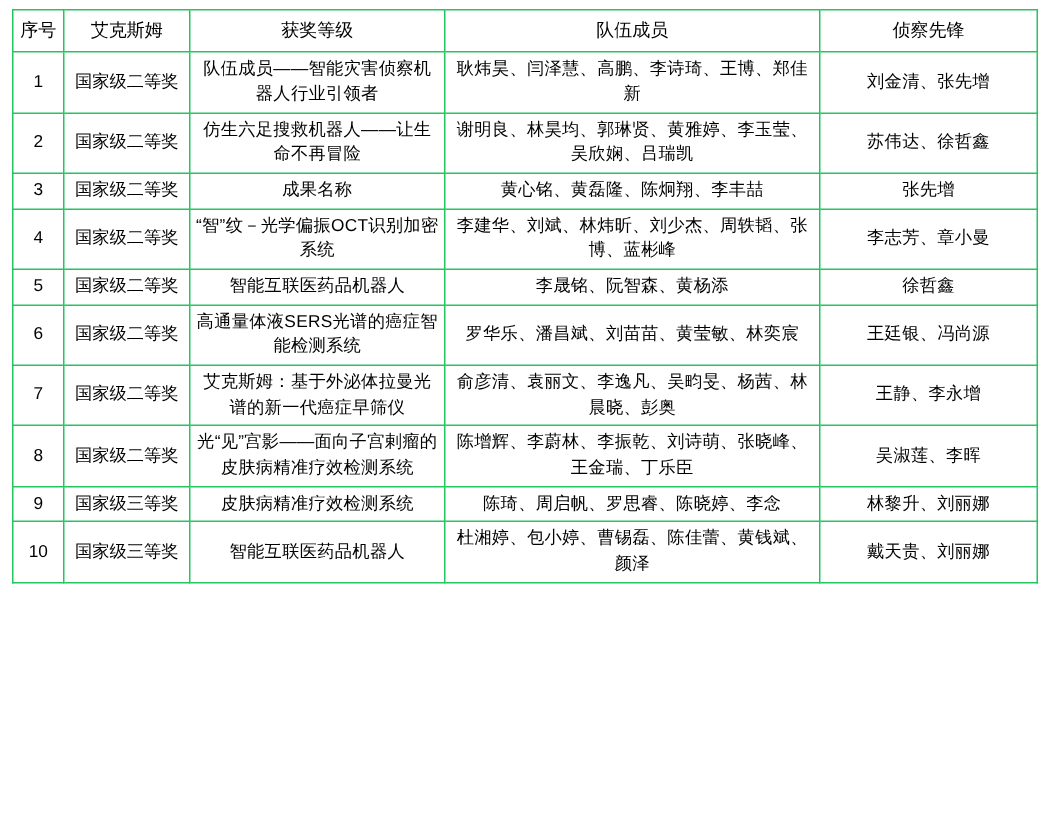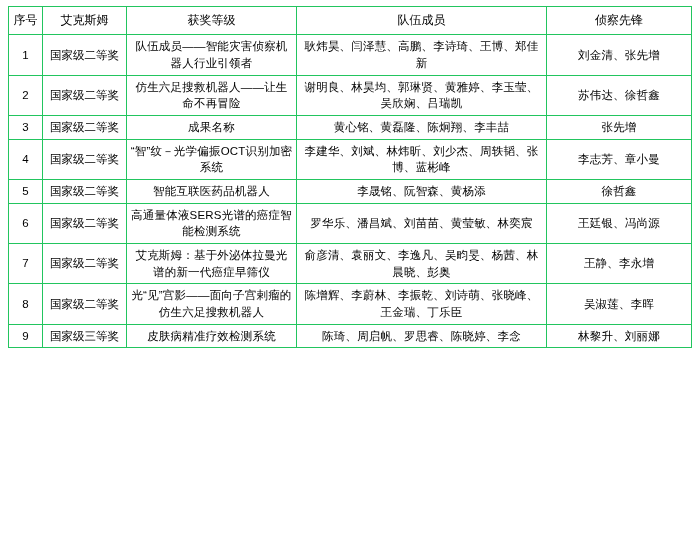--- a/index.html
+++ b/index.html
@@ -119,26 +119,33 @@
       <tr>
         <td class="cell-index">7</td>
         <td class="cell-level">国家级二等奖</td>
         <td class="cell-title">艾克斯姆：基于外泌体拉曼光谱的新一代癌症早筛仪</td>
         <td class="cell-members">俞彦清、袁丽文、李逸凡、吴畇旻、杨茜、林晨晓、彭奥</td>
         <td class="cell-advisor">王静、李永增</td>
       </tr>
       <tr>
         <td class="cell-index">8</td>
         <td class="cell-level">国家级二等奖</td>
-        <td class="cell-title">光“见”宫影——面向子宫剌瘤的 仿生六足搜救机器人</td>
+        <td class="cell-title">光“见”宫影——面向子宫剌瘤的 皮肤病精准疗效检测系统</td>
         <td class="cell-members">陈增辉、李蔚林、李振乾、刘诗萌、张晓峰、王金瑞、丁乐臣</td>
         <td class="cell-advisor">吴淑莲、李晖</td>
       </tr>
       <tr>
         <td class="cell-index">9</td>
         <td class="cell-level">国家级三等奖</td>
         <td class="cell-title">皮肤病精准疗效检测系统</td>
         <td class="cell-members">陈琦、周启帆、罗思睿、陈晓婷、李念</td>
         <td class="cell-advisor">林黎升、刘丽娜</td>
       </tr>
+      <tr>
+        <td class="cell-index">10</td>
+        <td class="cell-level">国家级三等奖</td>
+        <td class="cell-title">智能互联医药品机器人</td>
+        <td class="cell-members">杜湘婷、包小婷、曹锡磊、陈佳蕾、黄钱斌、颜泽</td>
+        <td class="cell-advisor">戴天贵、刘丽娜</td>
+      </tr>
     </tbody>
   </table>
 </div>
 
 </body></html>

